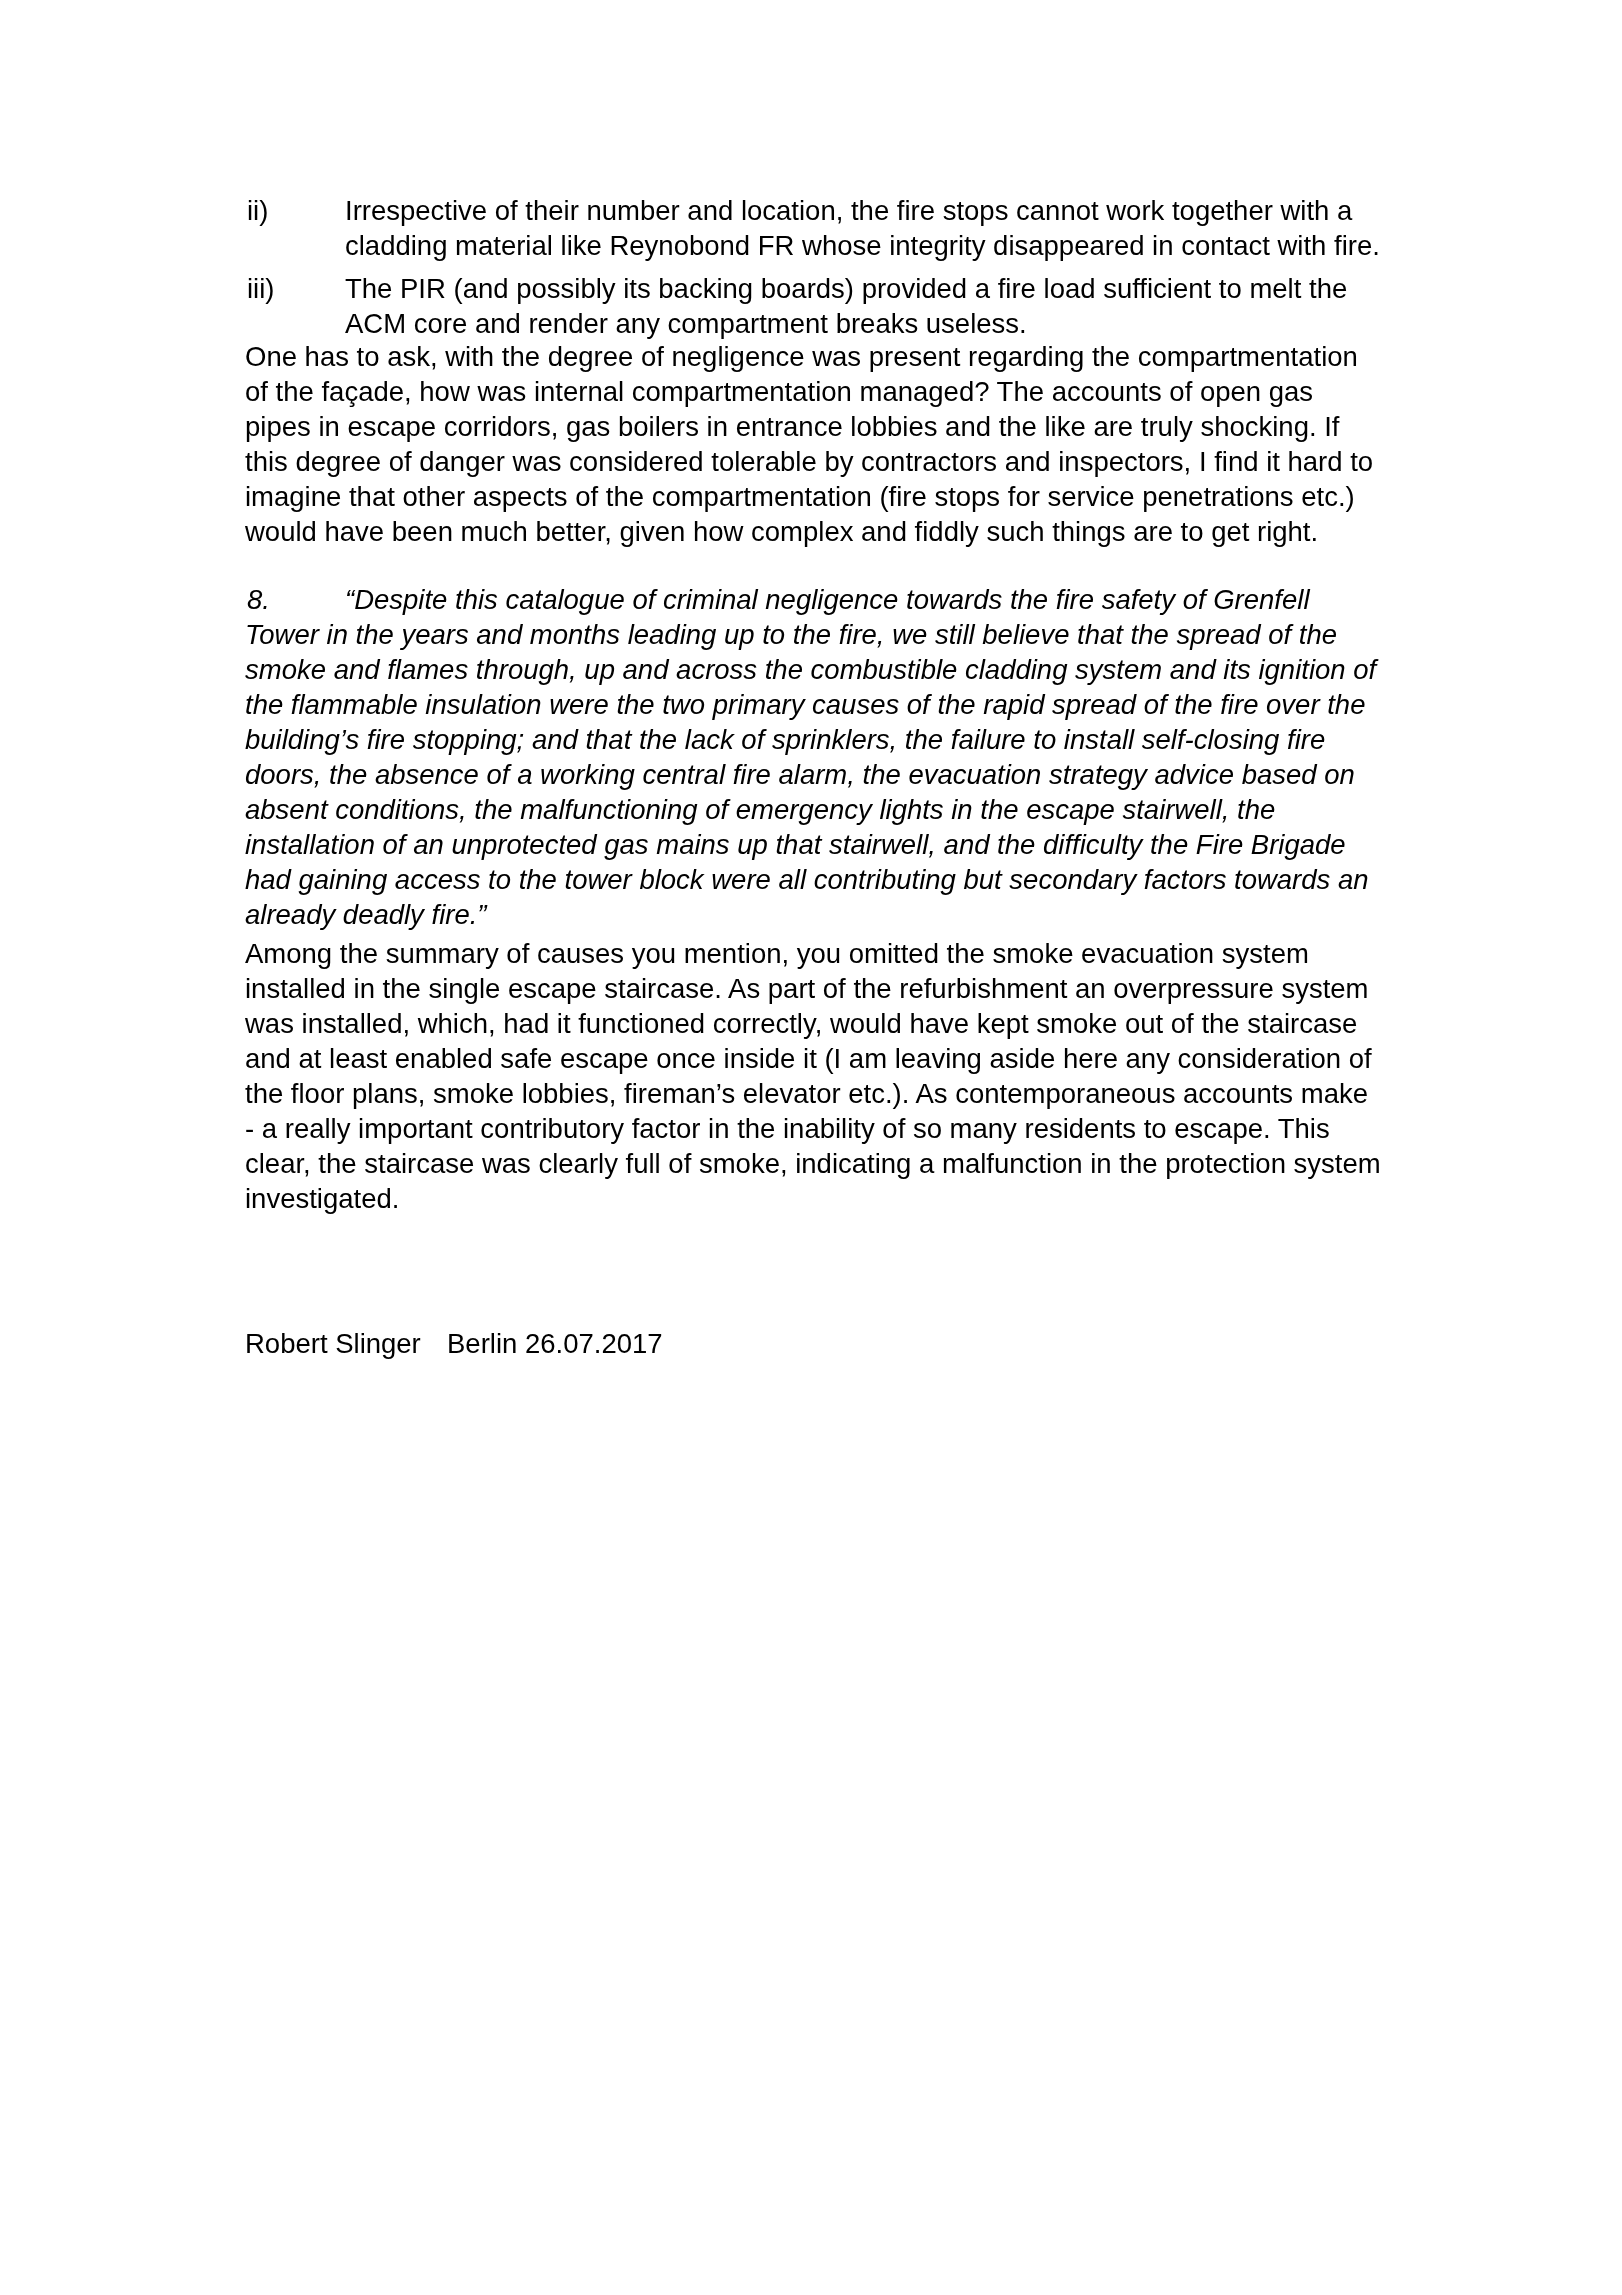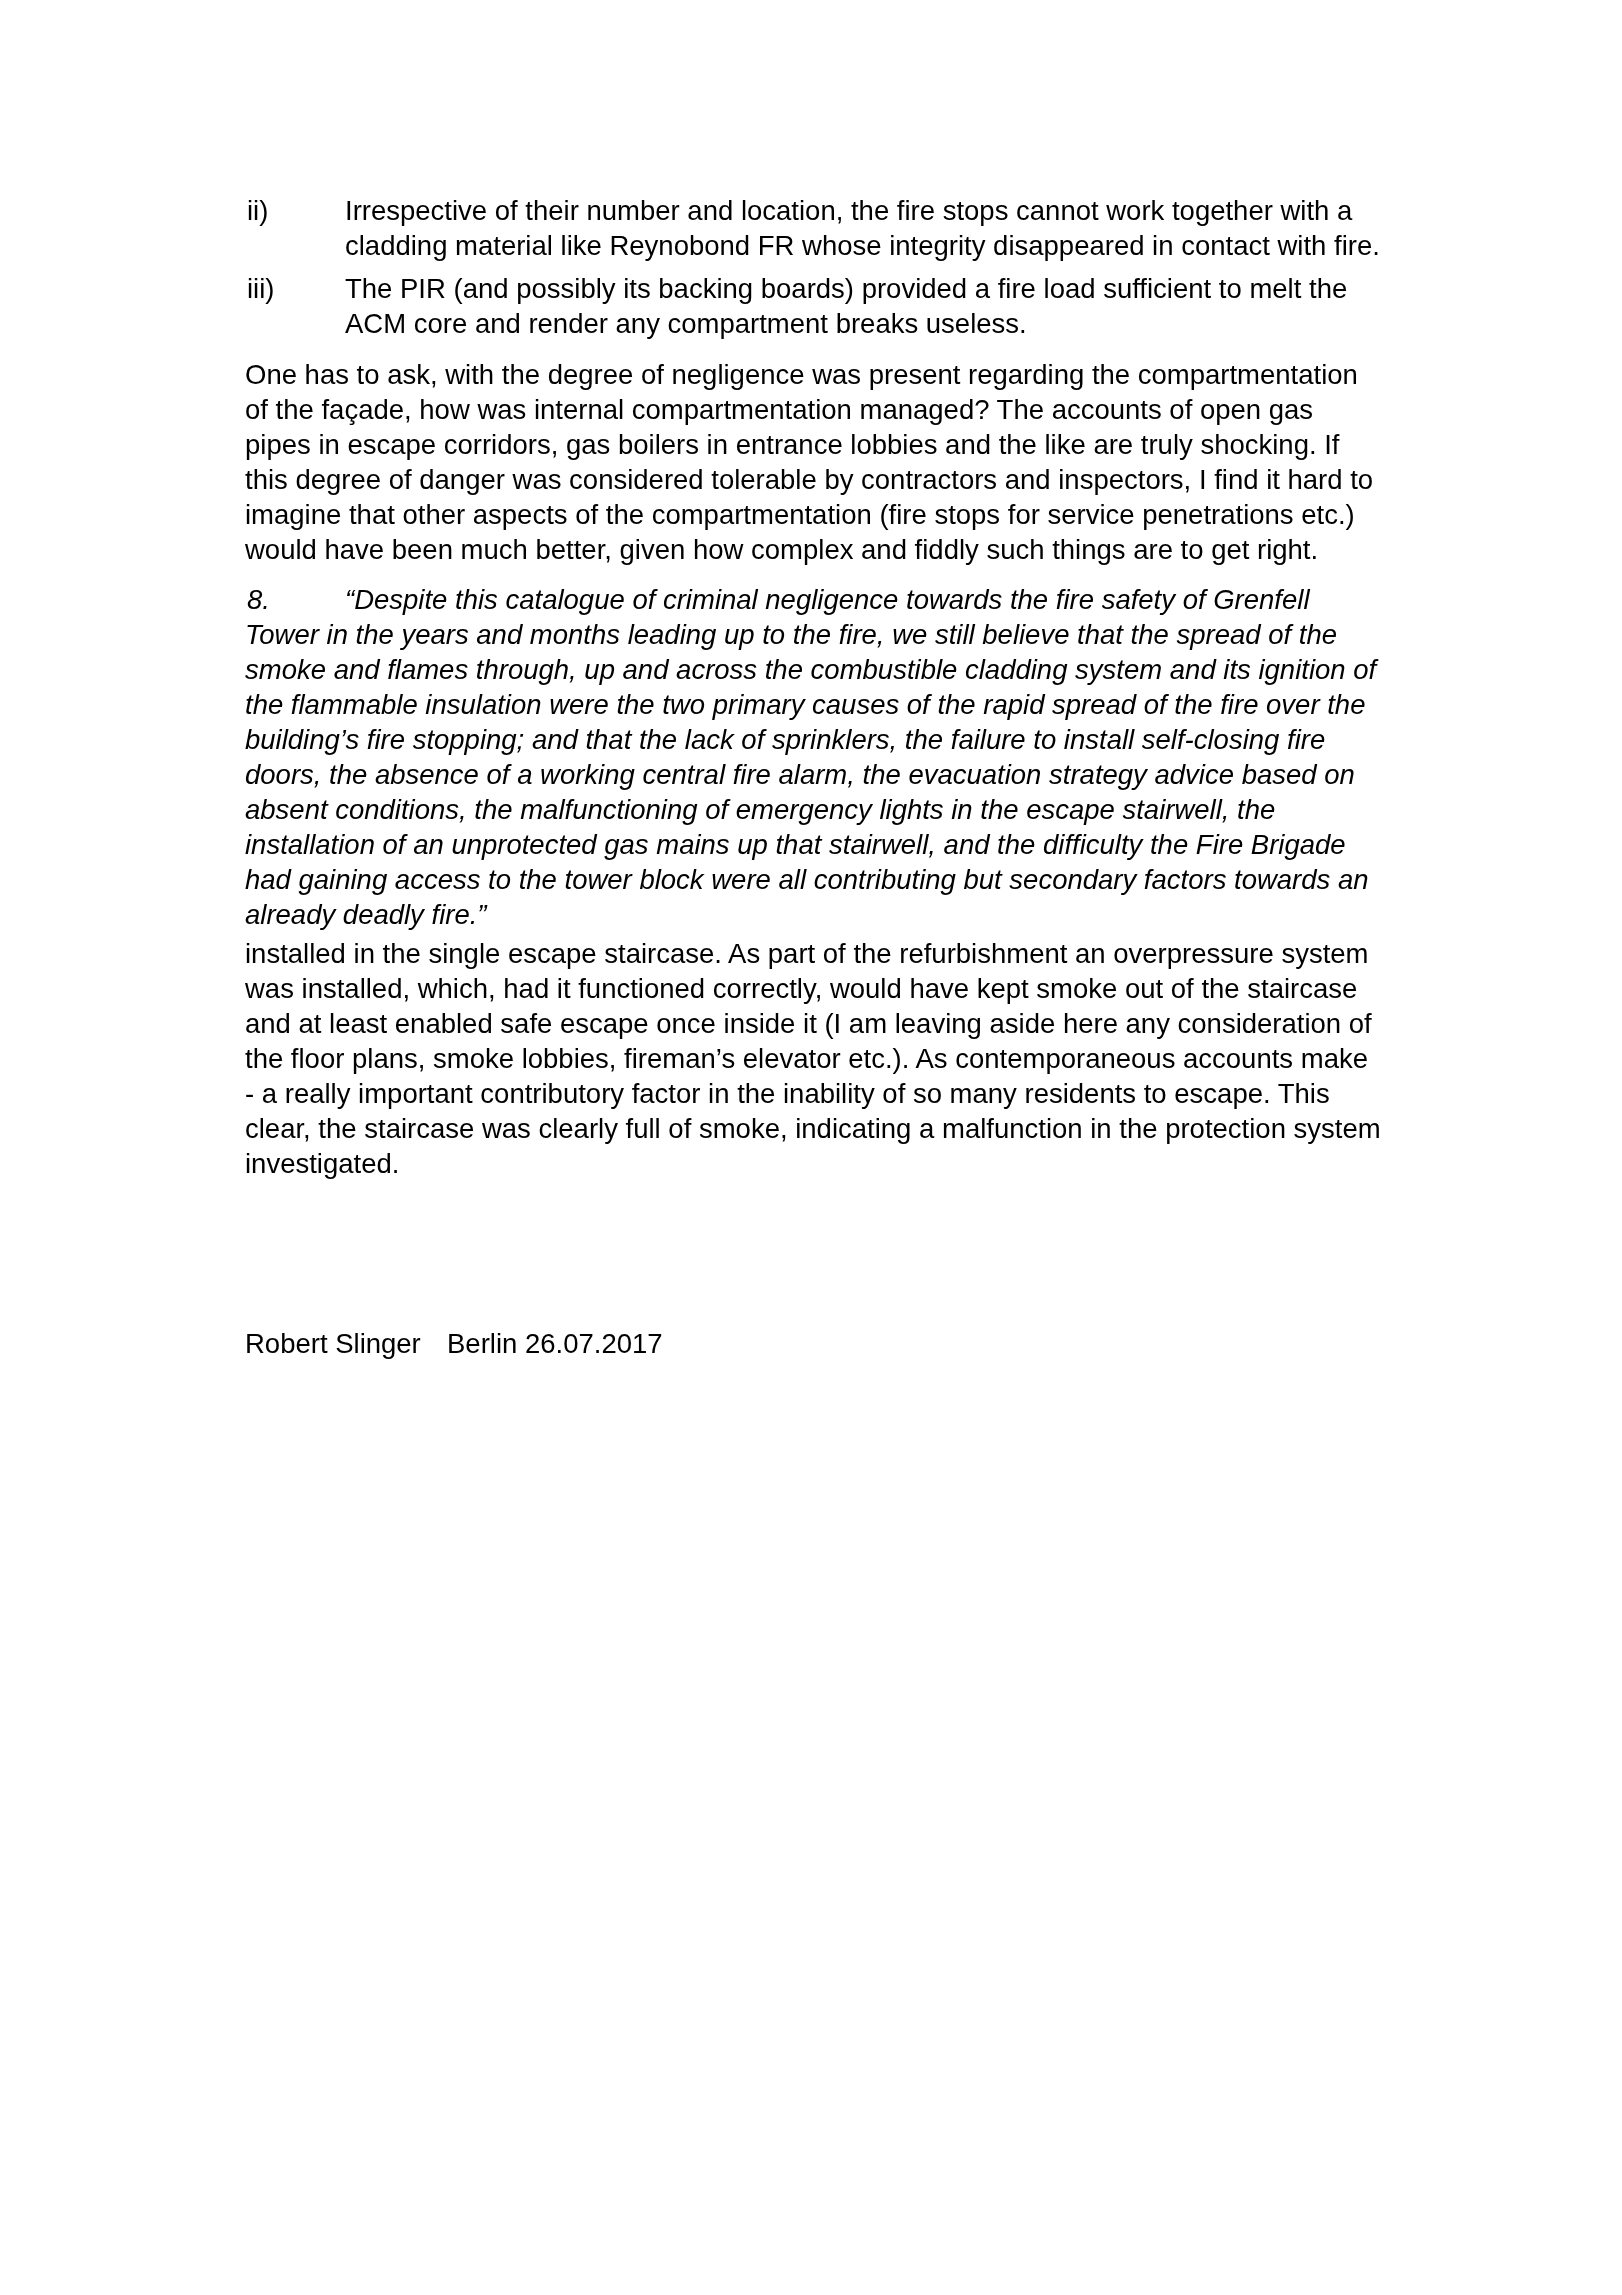--- a/index.html
+++ b/index.html
@@ -64,21 +64,21 @@
   </div>
 
   <div class="block hang" style="top:271px">
     <span class="marker">iii)</span>
     <div class="lines">
         <div class="line">The PIR (and possibly its backing boards) provided a fire load sufficient to melt the</div>
         <div class="line">ACM core and render any compartment breaks useless.</div>
       </div>
   </div>
 
-  <div class="block" style="top:357px">
+  <div class="block" style="top:339px">
     <div class="lines">
         <div class="line">One has to ask, with the degree of negligence was present regarding the compartmentation</div>
         <div class="line">of the façade, how was internal compartmentation managed? The accounts of open gas</div>
         <div class="line">pipes in escape corridors, gas boilers in entrance lobbies and the like are truly shocking. If</div>
         <div class="line">this degree of danger was considered tolerable by contractors and inspectors, I find it hard to</div>
         <div class="line">imagine that other aspects of the compartmentation (fire stops for service penetrations etc.)</div>
         <div class="line">would have been much better, given how complex and fiddly such things are to get right.</div>
       </div>
   </div>
 
@@ -93,20 +93,21 @@
         <div class="line">doors, the absence of a working central fire alarm, the evacuation strategy advice based on</div>
         <div class="line">absent conditions, the malfunctioning of emergency lights in the escape stairwell, the</div>
         <div class="line">installation of an unprotected gas mains up that stairwell, and the difficulty the Fire Brigade</div>
         <div class="line">had gaining access to the tower block were all contributing but secondary factors towards an</div>
         <div class="line">already deadly fire.”</div>
       </div>
   </div>
 
   <div class="block" style="top:936px">
     <div class="lines">
+        <div class="line">Among the summary of causes you mention, you omitted the smoke evacuation system</div>
         <div class="line">installed in the single escape staircase. As part of the refurbishment an overpressure system</div>
         <div class="line">was installed, which, had it functioned correctly, would have kept smoke out of the staircase</div>
         <div class="line">and at least enabled safe escape once inside it (I am leaving aside here any consideration of</div>
         <div class="line">the floor plans, smoke lobbies, fireman’s elevator etc.). As contemporaneous accounts make</div>
         <div class="line">- a really important contributory factor in the inability of so many residents to escape. This</div>
         <div class="line">clear, the staircase was clearly full of smoke, indicating a malfunction in the protection system</div>
         <div class="line">investigated.</div>
       </div>
   </div>
 

